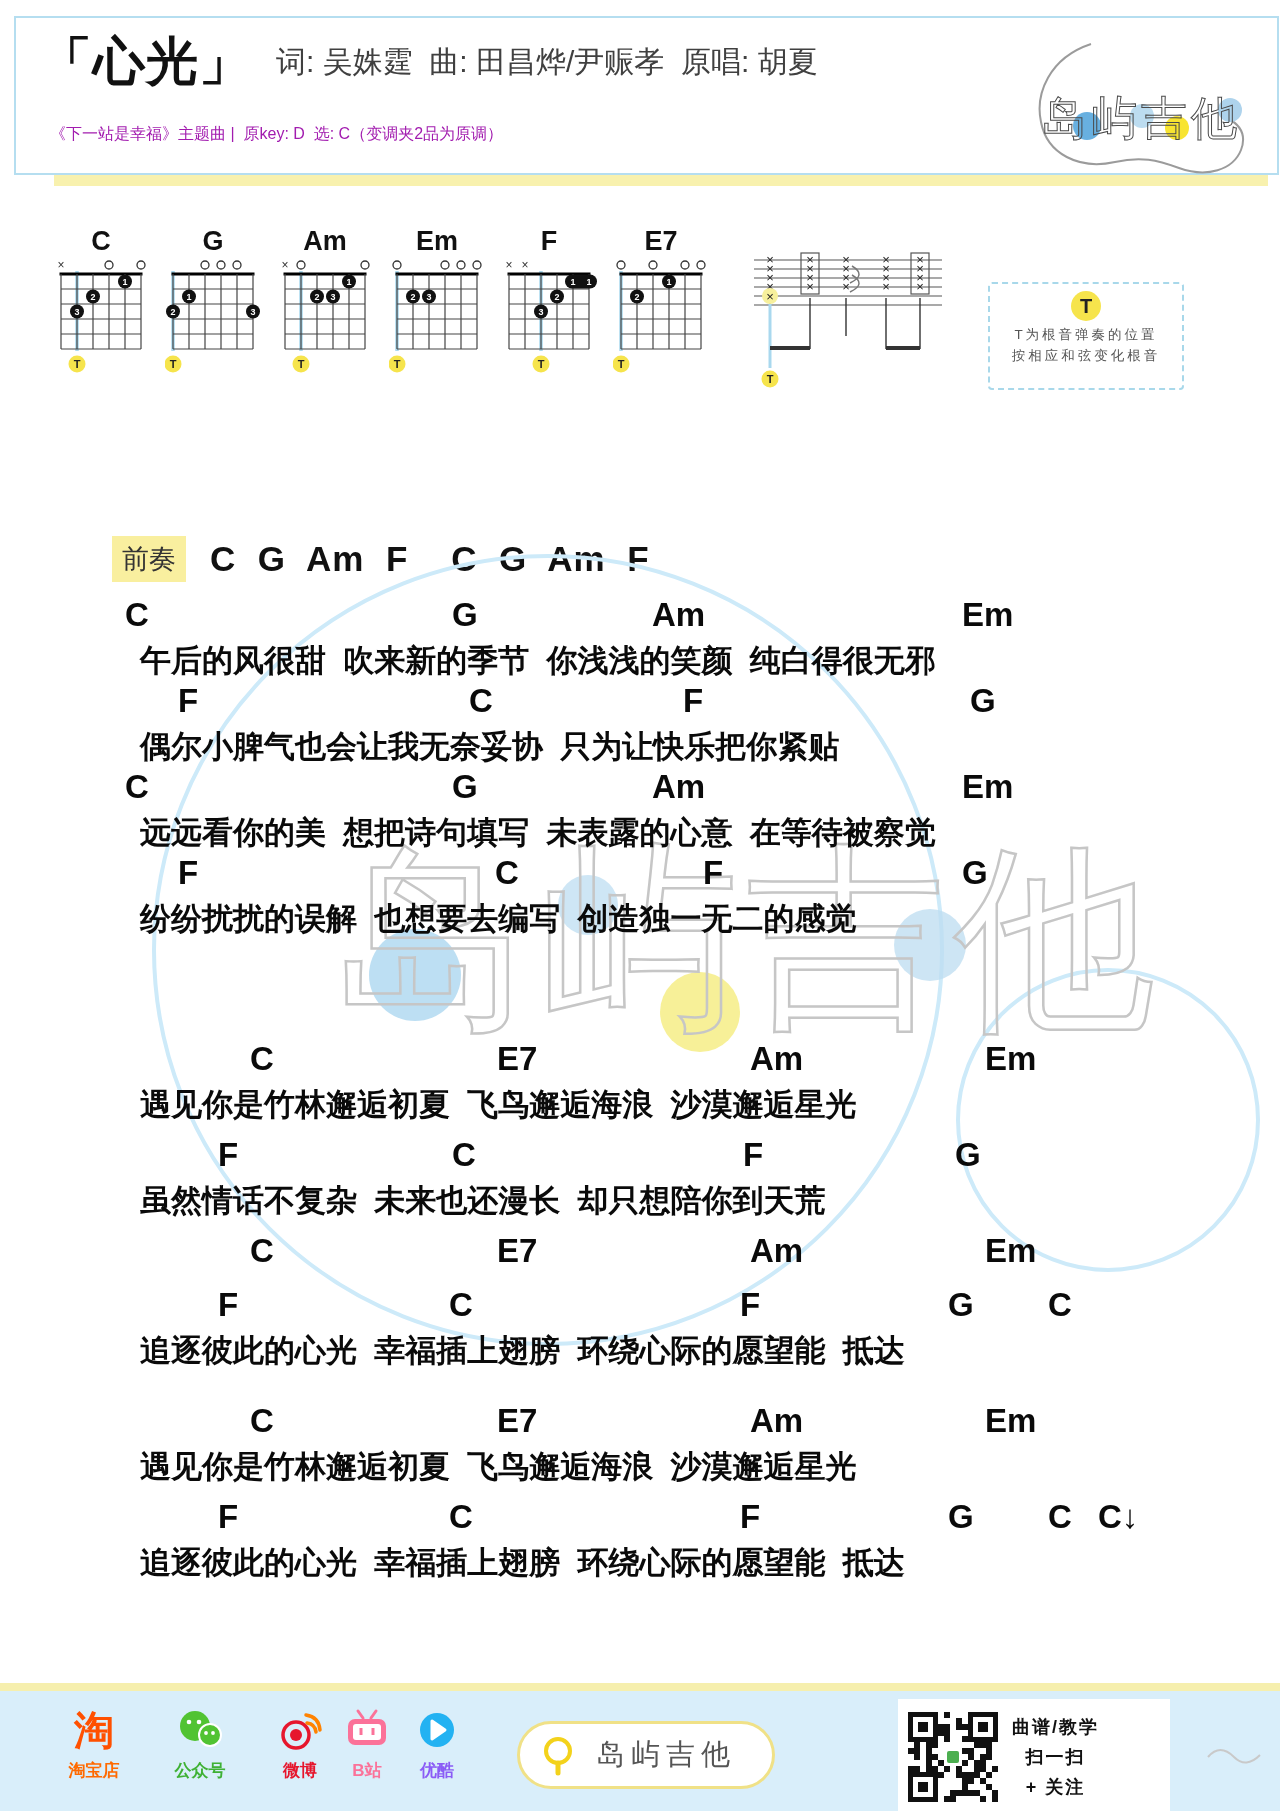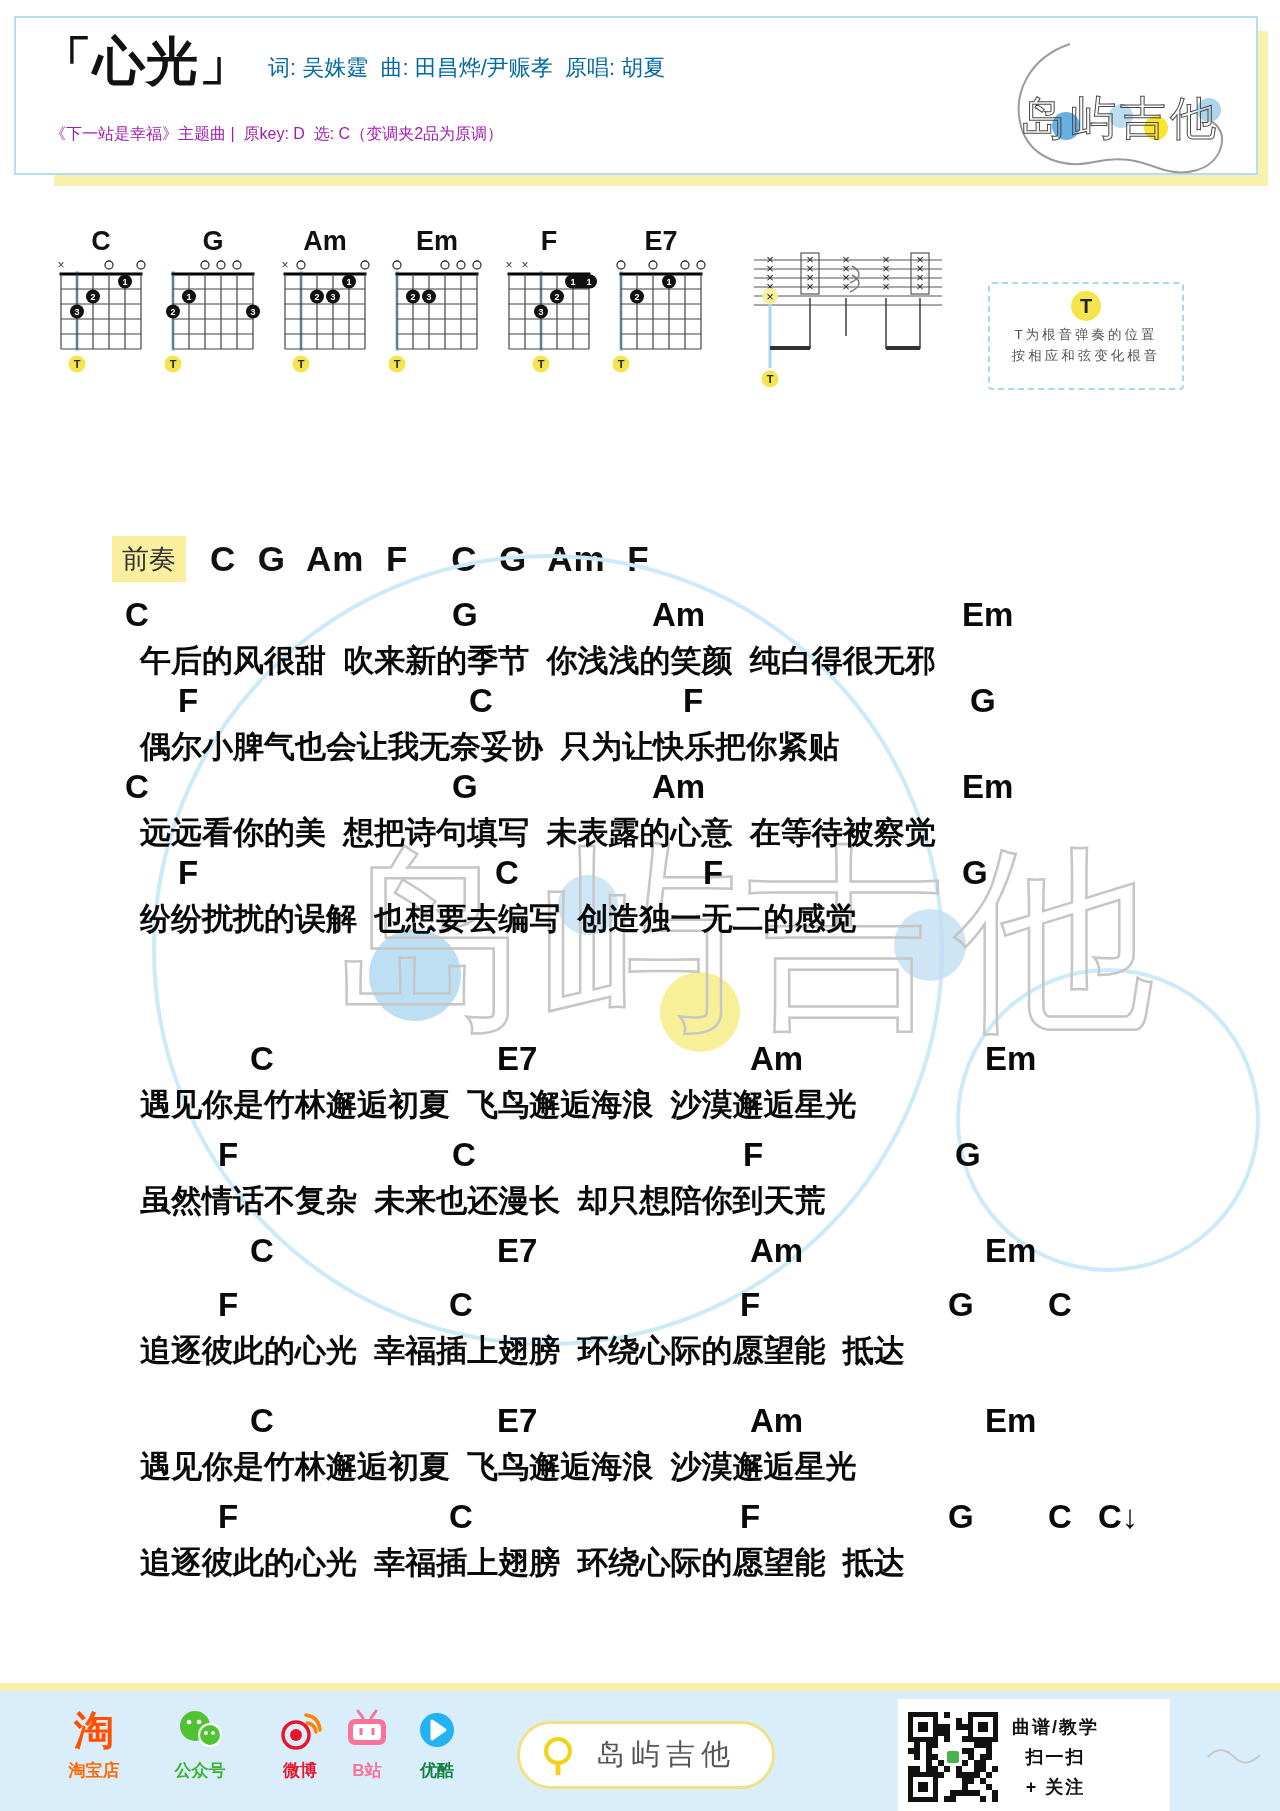--- a/index.html
+++ b/index.html
@@ -1,24 +1,24 @@
 <!DOCTYPE html>
 <html><head>
 <meta charset="utf-8">
 <style>
   html,body{margin:0;padding:0;background:#fff;}
   .page{position:relative;width:1280px;height:1811px;background:#fff;overflow:hidden;
         font-family:"Liberation Sans",sans-serif;color:#111;}
 
   
   .header-shadow{position:absolute;left:54px;top:31px;width:1214px;height:155px;background:#f8f1ae;}
-  .header-box{position:absolute;left:14px;top:16px;width:1240px;height:155px;background:#fff;border:2px solid #b5def0;}
+  .header-box{position:absolute;left:14px;top:16px;width:1240px;height:155px;background:#fff;border:2px solid #b5def0;padding-left:21px;}
   .title-row{position:absolute;left:24px;top:14px;display:flex;align-items:flex-end;}
   .song-title{font-size:52px;font-weight:bold;margin:0;line-height:1.15;letter-spacing:1px;}
-  .credits{font-size:22px;color:#0369a1;margin:0 0 9px 16px;white-space:pre;}
+  .credits{font-size:30px;color:#404040;margin:0 0 9px 24px;white-space:pre;}
   .subtitle{position:absolute;left:34px;top:106px;font-size:16px;color:#a21caf;white-space:pre;}
   .logo-svg{position:absolute;right:18px;top:10px;}
 
   
   .chords-row{position:absolute;left:52px;top:226px;display:flex;gap:14px;}
   .chord{width:98px;text-align:center;}
   .cname{font-size:27px;font-weight:bold;height:32px;line-height:30px;color:#111;}
   .tab-svg{position:absolute;left:748px;top:248px;}
   .tip{position:absolute;left:988px;top:282px;width:192px;height:104px;border:2px dashed #a8d8ea;
        border-radius:4px;text-align:center;background:#fff;}
@@ -415,21 +415,21 @@
             <rect x="4" y="12" width="38" height="26" rx="7" fill="#fb7299"></rect>
             <rect x="9" y="17" width="28" height="16" rx="3" fill="#fff"></rect>
             <line x1="14" y1="4" x2="19" y2="11" stroke="#fb7299" stroke-width="3" stroke-linecap="round"></line>
             <line x1="32" y1="4" x2="27" y2="11" stroke="#fb7299" stroke-width="3" stroke-linecap="round"></line>
             <line x1="17" y1="21" x2="17" y2="28" stroke="#fb7299" stroke-width="3"></line>
             <line x1="29" y1="21" x2="29" y2="28" stroke="#fb7299" stroke-width="3"></line>
           </svg><div class="lbl" style="color: rgb(251, 114, 153);">B站</div></div>
         <div class="flink" style="left: 391px;"><svg width="46" height="46" viewBox="0 0 46 46">
             <circle cx="23" cy="23" r="17" fill="#23b2f2"></circle>
             <path d="M18 14 L 31 23 L 18 32 Z" fill="#fff" stroke="#fff" stroke-width="3" stroke-linejoin="round"></path>
-          </svg><div class="lbl" style="color: #15803d;">优酷</div></div>
+          </svg><div class="lbl" style="color: #8b5cf6;">优酷</div></div>
       </div>
     <div class="search">
       <svg width="52" height="52" viewBox="0 0 52 52" style="margin-left:14px">
         <circle cx="24" cy="22" r="12" fill="none" stroke="#f3d21b" stroke-width="4"></circle>
         <line x1="24" y1="34" x2="24" y2="44" stroke="#f3d21b" stroke-width="5" stroke-linecap="round"></line>
       </svg>
       <span class="txt">岛屿吉他</span>
     </div>
     <div class="qrbox">
       <svg id="qr" width="90" height="90" viewBox="0 0 90 90" style="margin-left:10px">

